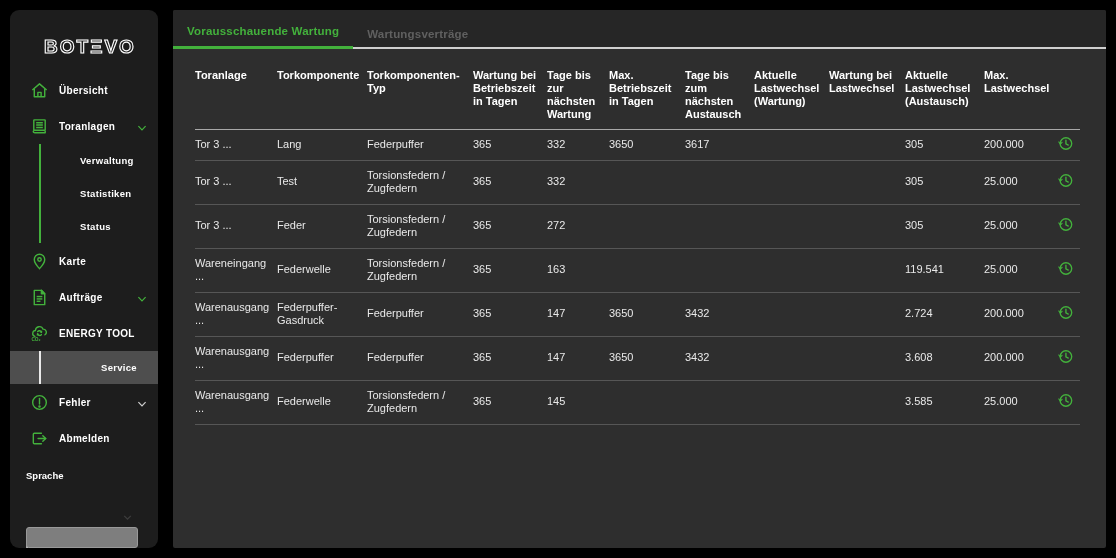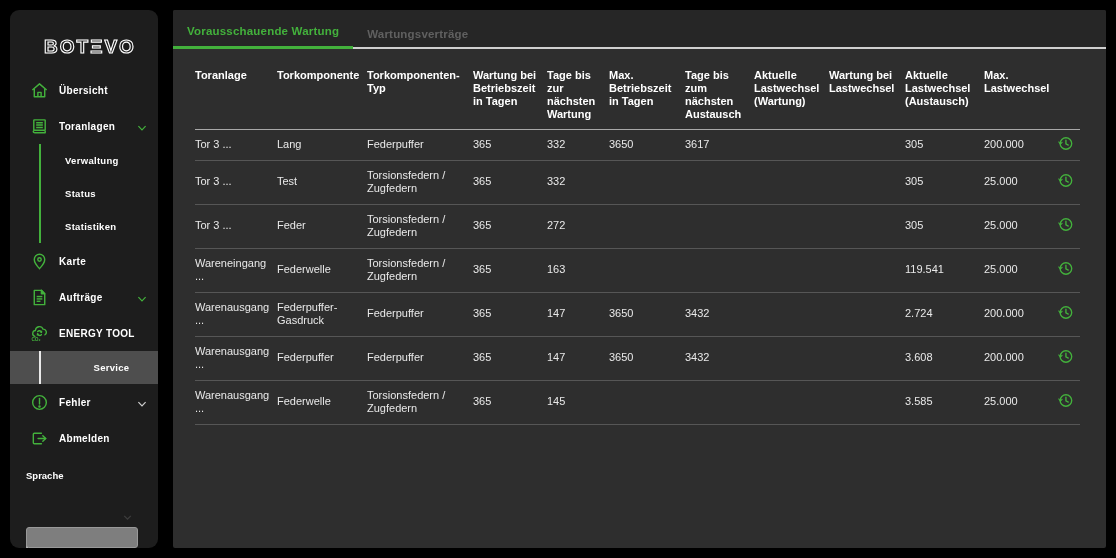--- a/index.html
+++ b/index.html
@@ -32,21 +32,21 @@
   .nav-item .nicon{width:19px; height:19px; flex:0 0 19px; display:flex;
     align-items:center; justify-content:center;}
   .nav-item .nlabel{font-size:10px; font-weight:700; letter-spacing:.3px;
     color:#fff; margin-left:10px; white-space:nowrap;}
   .nav-item .chev{margin-left:auto; width:12px; height:12px;}
 
   .subgroup{position:relative;}
   .subgroup::before{content:""; position:absolute; left:29px; top:0; bottom:0;
     width:2px; background:var(--accent); z-index:2;}
   .subgroup.white-line::before{background:#e9e9e9;}
-  .sub-item{display:flex; align-items:center; height:33px; padding-left:55px;
+  .sub-item{display:flex; align-items:center; height:33px; padding-left:70px;
     font-size:9.5px; font-weight:700; letter-spacing:.3px; color:#fff; cursor:pointer;}
   .sub-item.selected{background:var(--selected-bg);justify-content:center;}
 
   .lang-block{margin:14px 0 0 16px;}
   .lang-label{font-size:9.5px; font-weight:700; color:#fff; margin-bottom:23px;}
   .select-wrap{position:relative; width:112px; height:21px;}
   .select-wrap select{width:100%; height:100%; background:var(--dropdown-bg);
     color:#fff; font-family:inherit; font-size:9.5px; font-weight:700;
     border:1px solid #999; border-radius:3px; padding:17px 20px 0 8px;
     appearance:none; -webkit-appearance:none; cursor:pointer;margin-top:23px;}
@@ -108,24 +108,24 @@
         <svg width="12" height="12" viewBox="0 0 20 20" fill="none" stroke="#43b13c" stroke-width="2">
             <path d="M4 7 L10 13 L16 7"></path>
           </svg>
       </span>
     </div>
     <div class="subgroup">
       <div class="sub-item">
         <span>Verwaltung</span>
       </div>
       <div class="sub-item">
-        <span>Status</span>
+        <span>Statistiken</span>
       </div>
       <div class="sub-item">
-        <span>Statistiken</span>
+        <span>Status</span>
       </div>
     </div>
 
     <div class="nav-item">
       <span class="nicon">
         <svg width="19" height="19" viewBox="0 0 20 20" fill="none" stroke="#43b13c" stroke-width="1.5">
           <path d="M10 17.5 C10 17.5 4.5 11.7 4.5 7.9 A5.5 5.5 0 1 1 15.5 7.9 C15.5 11.7 10 17.5 10 17.5 Z"></path>
           <circle cx="10" cy="7.9" r="1.8"></circle>
         </svg>
       </span>

